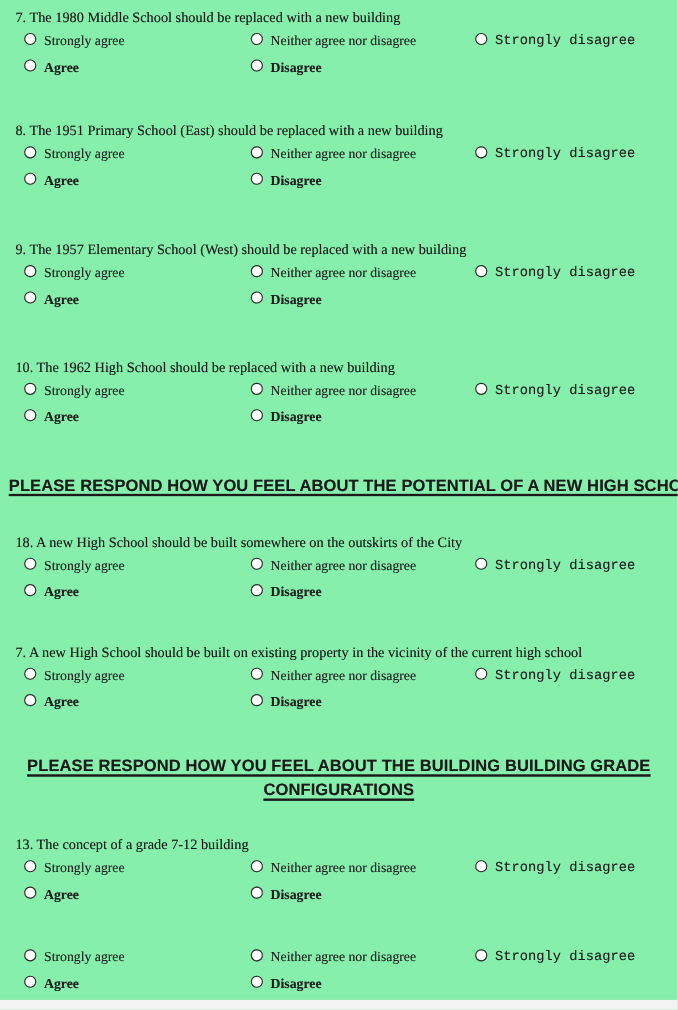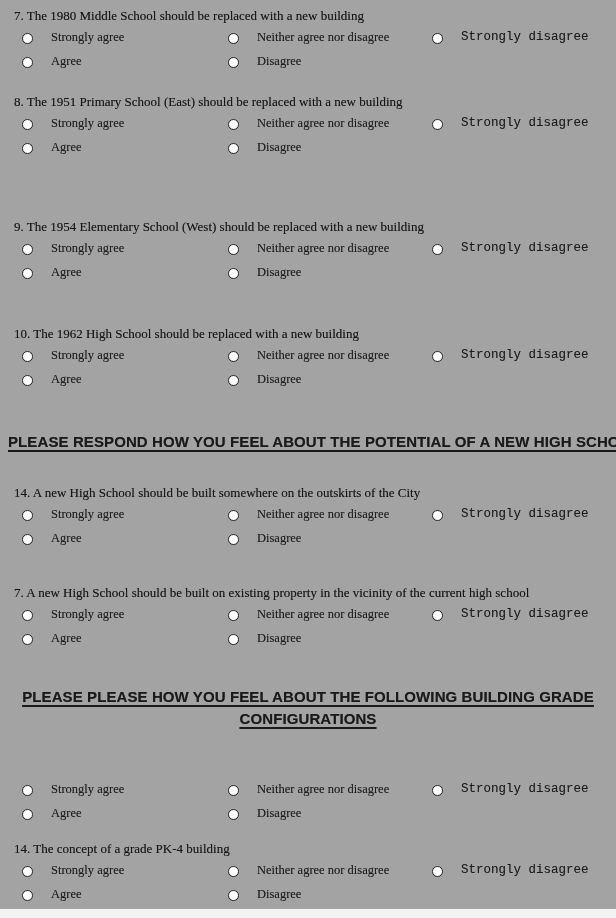--- a/index.html
+++ b/index.html
@@ -6,41 +6,41 @@
   body {
     width: 616px; height: 918px;
     background: #fdfdfd;
     font-family: "Liberation Serif", "DejaVu Serif", serif;
     color: #1b1b1b;
     overflow: hidden;
   }
   .page {
     position: relative;
     width: 616px; height: 918px;
-    background: #a3a3a3;
+    background: #86efac;
   }
   
   .q {
     position: absolute;
     left: 0; width: 616px; height: 96px;
   }
   .q-title {
     position: absolute;
     left: 14px; top: 0;
     font-size: 13px;
     line-height: 16px;
     white-space: nowrap;
     color: #161616;
     text-shadow: 0 0 0.5px rgba(20,20,20,0.45);
   }
   .opt {
     position: absolute;
     display: inline-flex;
-    align-items: flex-end;
-    gap: 18px;
+    align-items: flex-start;
+    gap: 7px;
     height: 14px;
   }
   .radio {
     display: inline-block;
     width: 9px; height: 9px;
     border: 1.4px solid #2c2c2c;
     border-radius: 50%;
     background: #fff;
     flex: 0 0 auto;
     box-shadow: 0 0 0.5px rgba(40,40,40,0.4);
@@ -49,21 +49,21 @@
     font-size: 12.5px;
     line-height: 14px;
     white-space: nowrap;
     color: #1d1d1d;
     text-shadow: 0 0 0.5px rgba(20,20,20,0.4);
   }
   .c1 { left: 22px; }
   .c2 { left: 228px; }
   .c3 { left: 432px; font-family: Liberation Mono, monospace; }
   .r1 { top: 22px; }
-  .r2 { top: 46px; }
+  .r2 { top: 46px; font-weight: bold; }
   
   .section-heading {
     position: absolute;
     left: 8px; right: 8px;
     text-align: center;
     font-family: "Liberation Sans", "DejaVu Sans", sans-serif;
     font-weight: bold;
     font-size: 15px;
     line-height: 22px;
     letter-spacing: 0.1px;
@@ -104,21 +104,21 @@
     <div class="opt c1 r2">
       <span class="radio"></span>
       <span class="opt-label">Agree</span>
     </div>
     <div class="opt c2 r2">
       <span class="radio"></span>
       <span class="opt-label">Disagree</span>
     </div>
   </section>
 
-  <section class="q" style="top:94px">
+  <section class="q" style="top:111px">
     <div class="q-title">8. The 1951 Primary School (East) should be replaced with a new building</div>
     <div class="opt c1 r1">
       <span class="radio"></span>
       <span class="opt-label">Strongly agree</span>
     </div>
     <div class="opt c2 r1">
       <span class="radio"></span>
       <span class="opt-label">Neither agree nor disagree</span>
     </div>
     <div class="opt c3 r1">
@@ -129,21 +129,21 @@
       <span class="radio"></span>
       <span class="opt-label">Agree</span>
     </div>
     <div class="opt c2 r2">
       <span class="radio"></span>
       <span class="opt-label">Disagree</span>
     </div>
   </section>
 
   <section class="q" style="top:219px">
-    <div class="q-title">9. The 1954 Elementary School (West) should be replaced with a new building</div>
+    <div class="q-title">9. The 1957 Elementary School (West) should be replaced with a new building</div>
     <div class="opt c1 r1">
       <span class="radio"></span>
       <span class="opt-label">Strongly agree</span>
     </div>
     <div class="opt c2 r1">
       <span class="radio"></span>
       <span class="opt-label">Neither agree nor disagree</span>
     </div>
     <div class="opt c3 r1">
       <span class="radio"></span>
@@ -179,21 +179,21 @@
     </div>
     <div class="opt c2 r2">
       <span class="radio"></span>
       <span class="opt-label">Disagree</span>
     </div>
   </section>
 
   <div class="section-heading one-line" style="top:431px">PLEASE RESPOND HOW YOU FEEL ABOUT THE POTENTIAL OF A NEW HIGH SCHOOL</div>
 
   <section class="q" style="top:485px">
-    <div class="q-title">14. A new High School should be built somewhere on the outskirts of the City</div>
+    <div class="q-title">18. A new High School should be built somewhere on the outskirts of the City</div>
     <div class="opt c1 r1">
       <span class="radio"></span>
       <span class="opt-label">Strongly agree</span>
     </div>
     <div class="opt c2 r1">
       <span class="radio"></span>
       <span class="opt-label">Neither agree nor disagree</span>
     </div>
     <div class="opt c3 r1">
       <span class="radio"></span>
@@ -226,23 +226,24 @@
     <div class="opt c1 r2">
       <span class="radio"></span>
       <span class="opt-label">Agree</span>
     </div>
     <div class="opt c2 r2">
       <span class="radio"></span>
       <span class="opt-label">Disagree</span>
     </div>
   </section>
 
-  <div class="section-heading two-line" style="top:686px">PLEASE PLEASE HOW YOU FEEL ABOUT THE FOLLOWING BUILDING GRADE CONFIGURATIONS</div>
+  <div class="section-heading two-line" style="top:686px">PLEASE RESPOND HOW YOU FEEL ABOUT THE BUILDING BUILDING GRADE CONFIGURATIONS</div>
 
   <section class="q" style="top:760px">
+    <div class="q-title">13. The concept of a grade 7-12 building</div>
     <div class="opt c1 r1">
       <span class="radio"></span>
       <span class="opt-label">Strongly agree</span>
     </div>
     <div class="opt c2 r1">
       <span class="radio"></span>
       <span class="opt-label">Neither agree nor disagree</span>
     </div>
     <div class="opt c3 r1">
       <span class="radio"></span>
@@ -252,21 +253,20 @@
       <span class="radio"></span>
       <span class="opt-label">Agree</span>
     </div>
     <div class="opt c2 r2">
       <span class="radio"></span>
       <span class="opt-label">Disagree</span>
     </div>
   </section>
 
   <section class="q" style="top:841px">
-    <div class="q-title">14. The concept of a grade PK-4 building</div>
     <div class="opt c1 r1">
       <span class="radio"></span>
       <span class="opt-label">Strongly agree</span>
     </div>
     <div class="opt c2 r1">
       <span class="radio"></span>
       <span class="opt-label">Neither agree nor disagree</span>
     </div>
     <div class="opt c3 r1">
       <span class="radio"></span>

